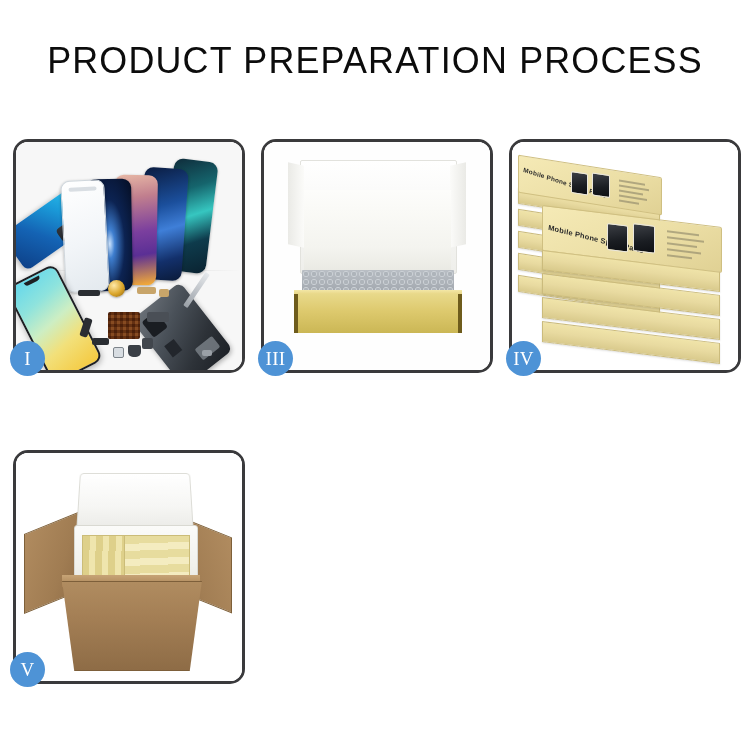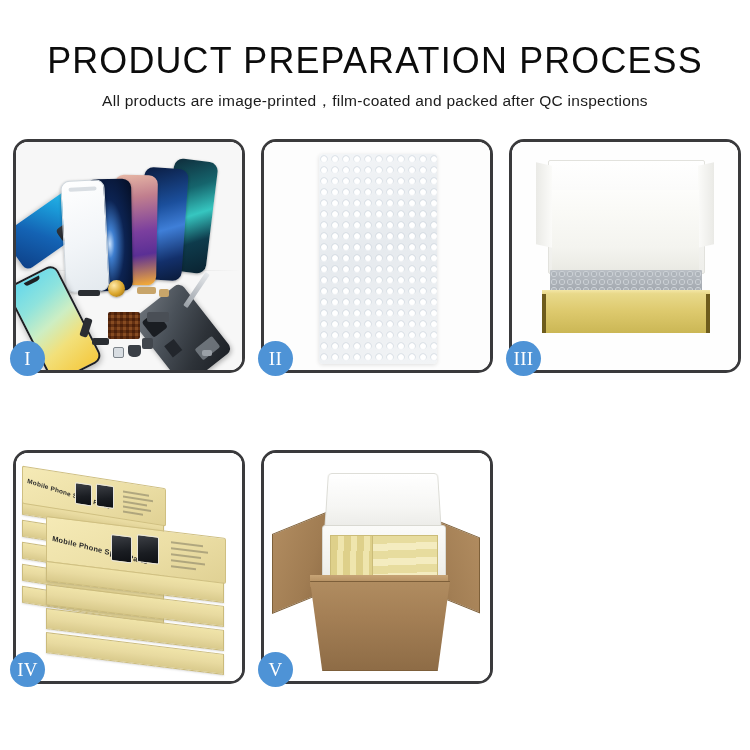--- a/index.html
+++ b/index.html
@@ -396,21 +396,20 @@
   .bx-tape2 {
     position:absolute; left:58px; top:172px; width:16px; height:20px;
     background:rgba(130,100,60,.5);
   }
 </style>
 </head>
 <body>
 
 <div class="header">
   <h1 class="title">PRODUCT PREPARATION PROCESS</h1>
-  <p class="subtitle">All products are image-printed，film-coated and packed after QC inspections</p>
 </div>
 
 <div class="grid">
 
   <div class="panel">
     <div class="panel-inner">
       <div class="p1-bg"></div>
       <div class="p1-band"></div>
 
       <div class="ph-tilt"></div>
@@ -436,35 +435,20 @@
       <div class="part pt6"></div>
       <div class="part pt7"></div>
       <div class="part pt8"></div>
       <div class="part pt9"></div>
       <div class="part pt10"></div>
       <div class="screwdriver"></div>
     </div>
     <div class="badge">I</div>
   </div>
 
-  <div class="panel">
-    <div class="panel-inner">
-      <div class="p2-bg"></div>
-      <div class="p2-part"></div>
-      <div class="p2-flex"></div>
-      <div class="p2-bottom"></div>
-      <div class="p2-tape1"></div>
-      <div class="p2-tape2"></div>
-      <div class="p2-tape3"></div>
-      <div class="p2-tape4"></div>
-      <div class="bubblewrap"></div>
-      <div class="p2-gloss"></div>
-    </div>
-    <div class="badge">II</div>
-  </div>
 
   <div class="panel">
     <div class="panel-inner">
       <div class="p3-bg"></div>
       <div class="p3-lid"></div>
       <div class="p3-lid-flapL"></div>
       <div class="p3-lid-flapR"></div>
       <div class="p3-foam"></div>
       <div class="p3-bubbles"></div>
       <div class="p3-boxtopedge"></div>

